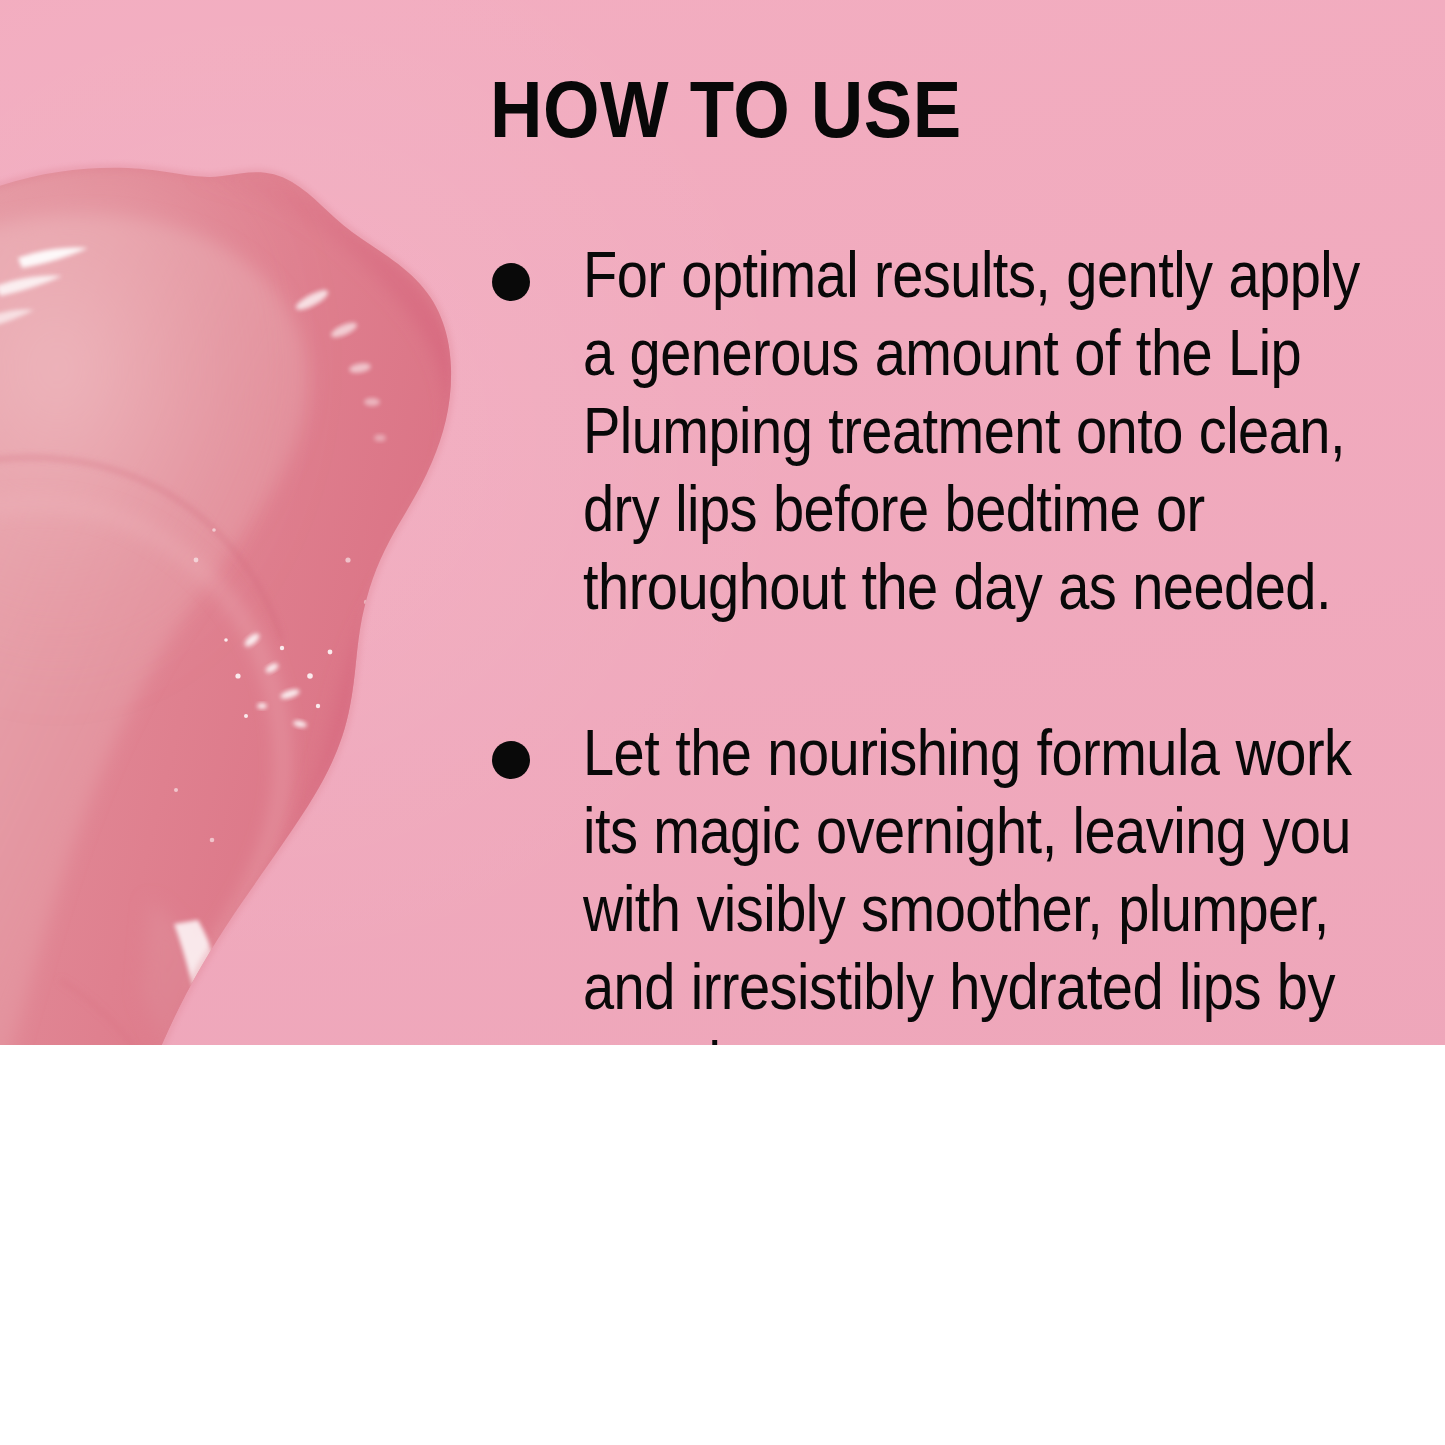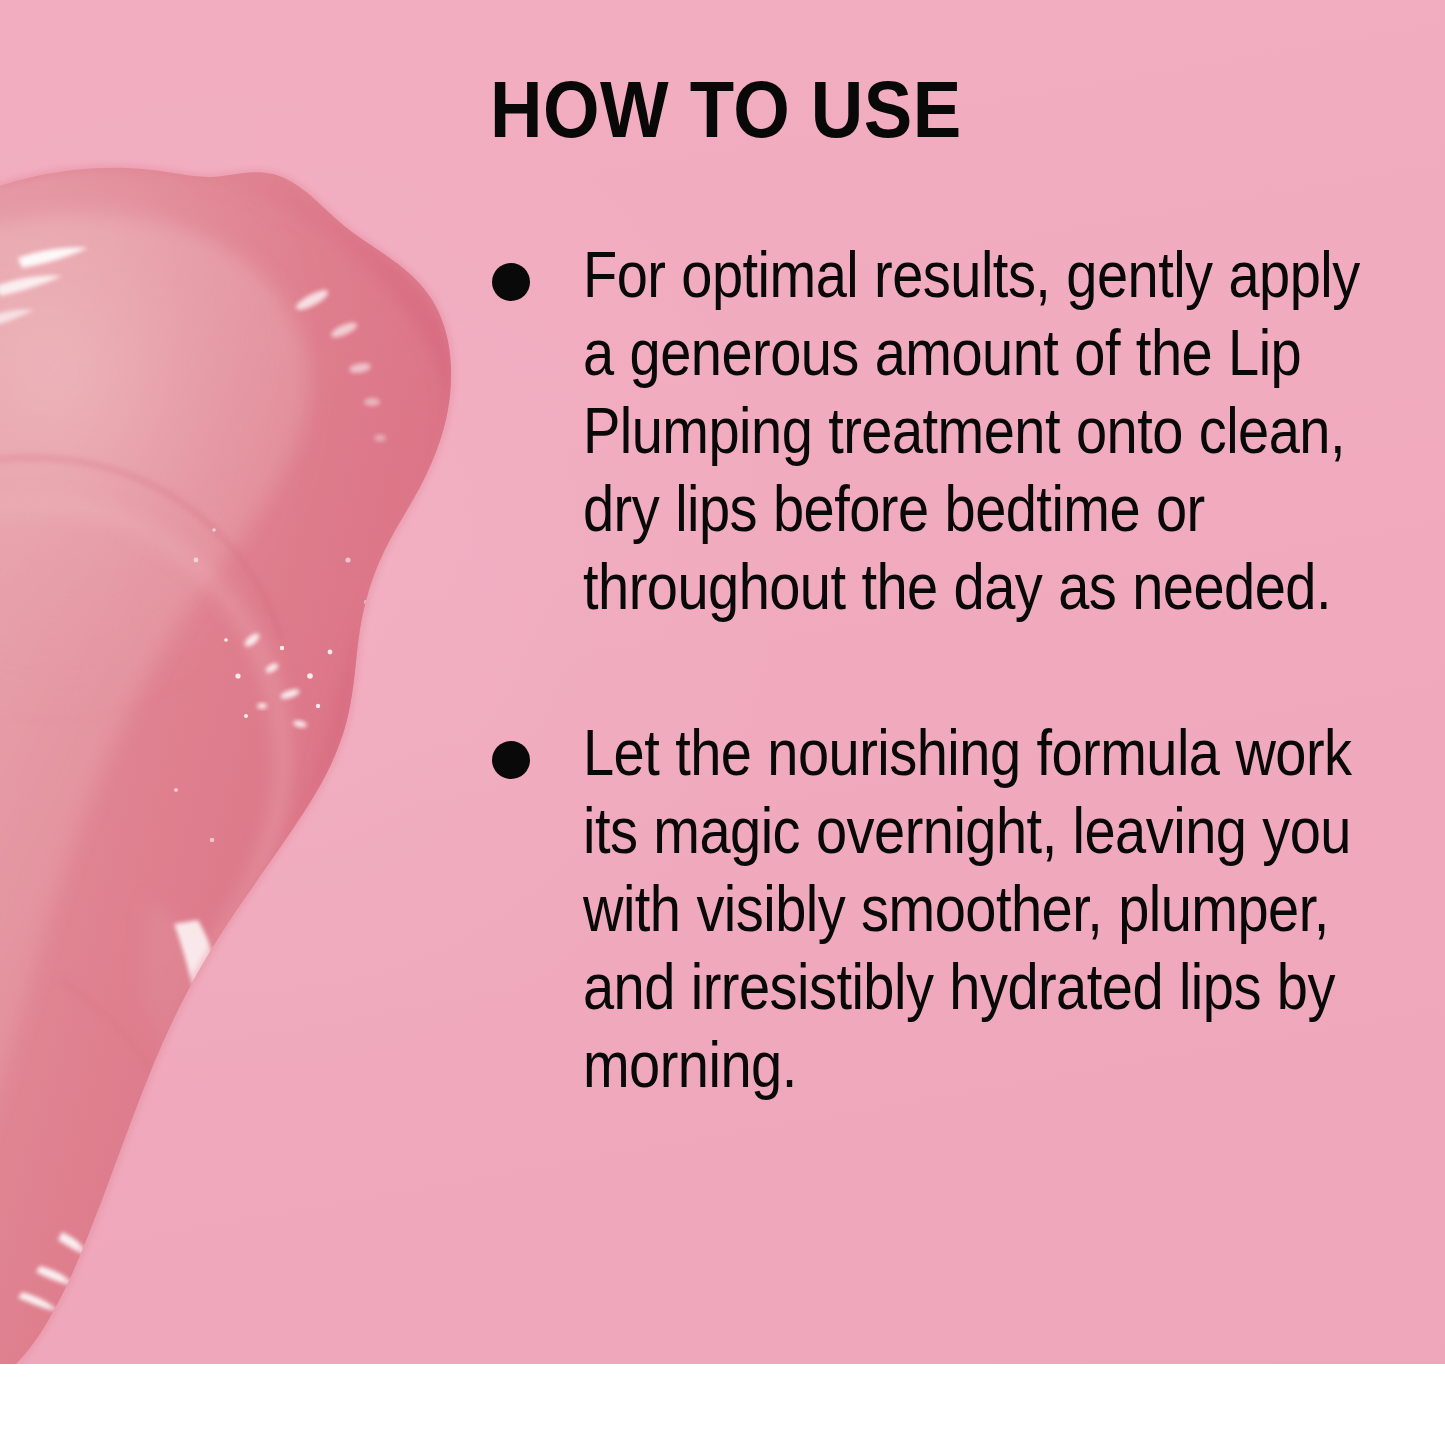--- a/index.html
+++ b/index.html
@@ -4,21 +4,21 @@
 <style>
   html, body {
     margin: 0;
     padding: 0;
     background: #ffffff;
   }
 
   #canvas {
     position: relative;
     width: 1445px;
-    height: 1364px;
+    height: 1045px;
     overflow: hidden;
     font-family: "Liberation Sans", sans-serif;
   }
 
   
   .bg {
     position: absolute;
     inset: 0;
     background: #f2a9bd;
   }

